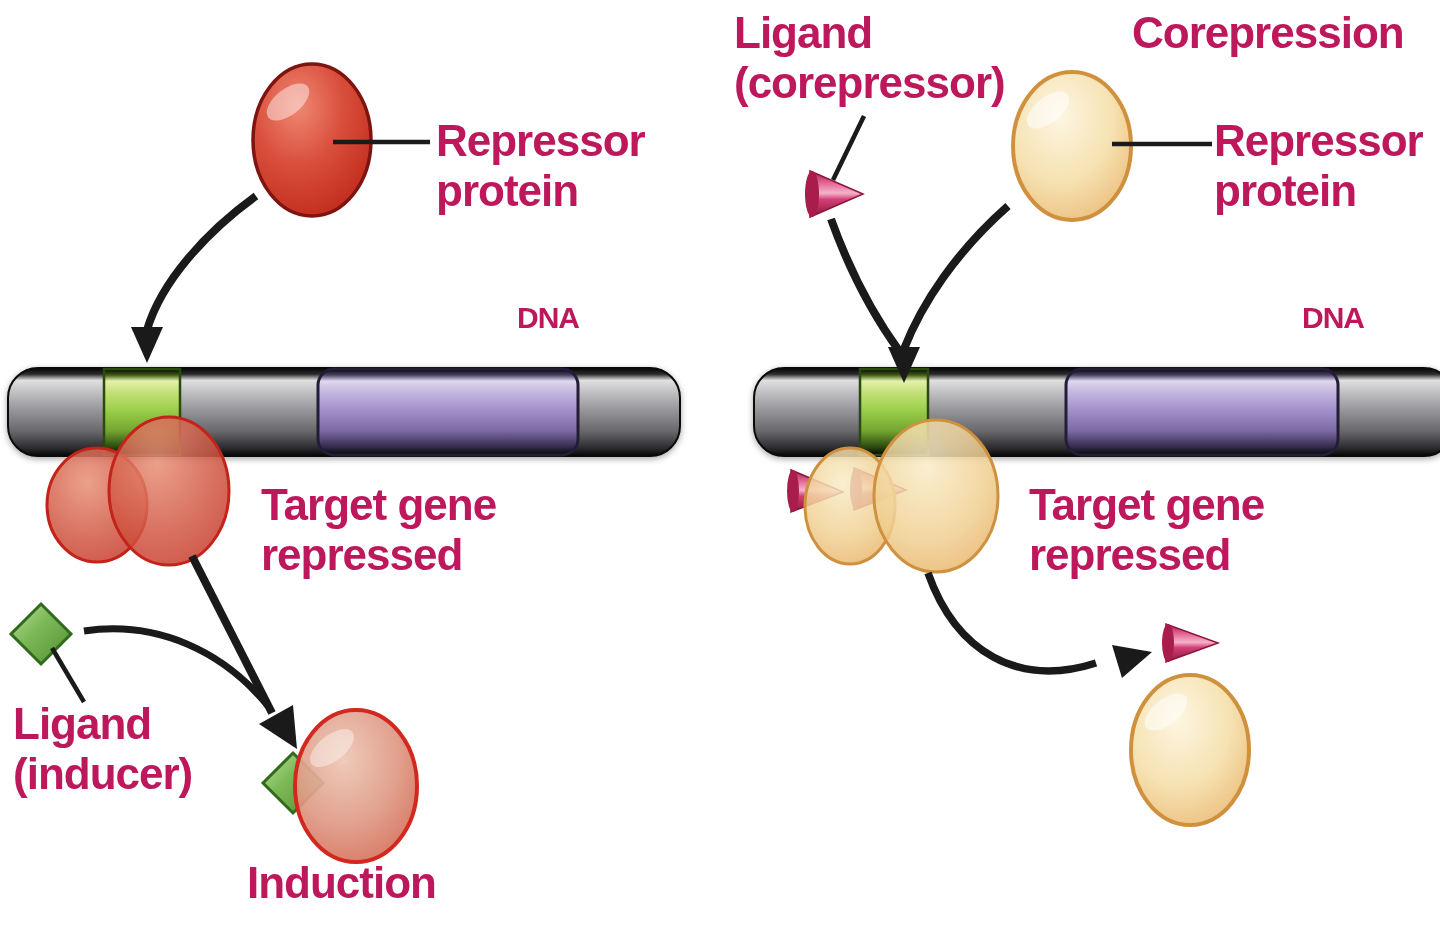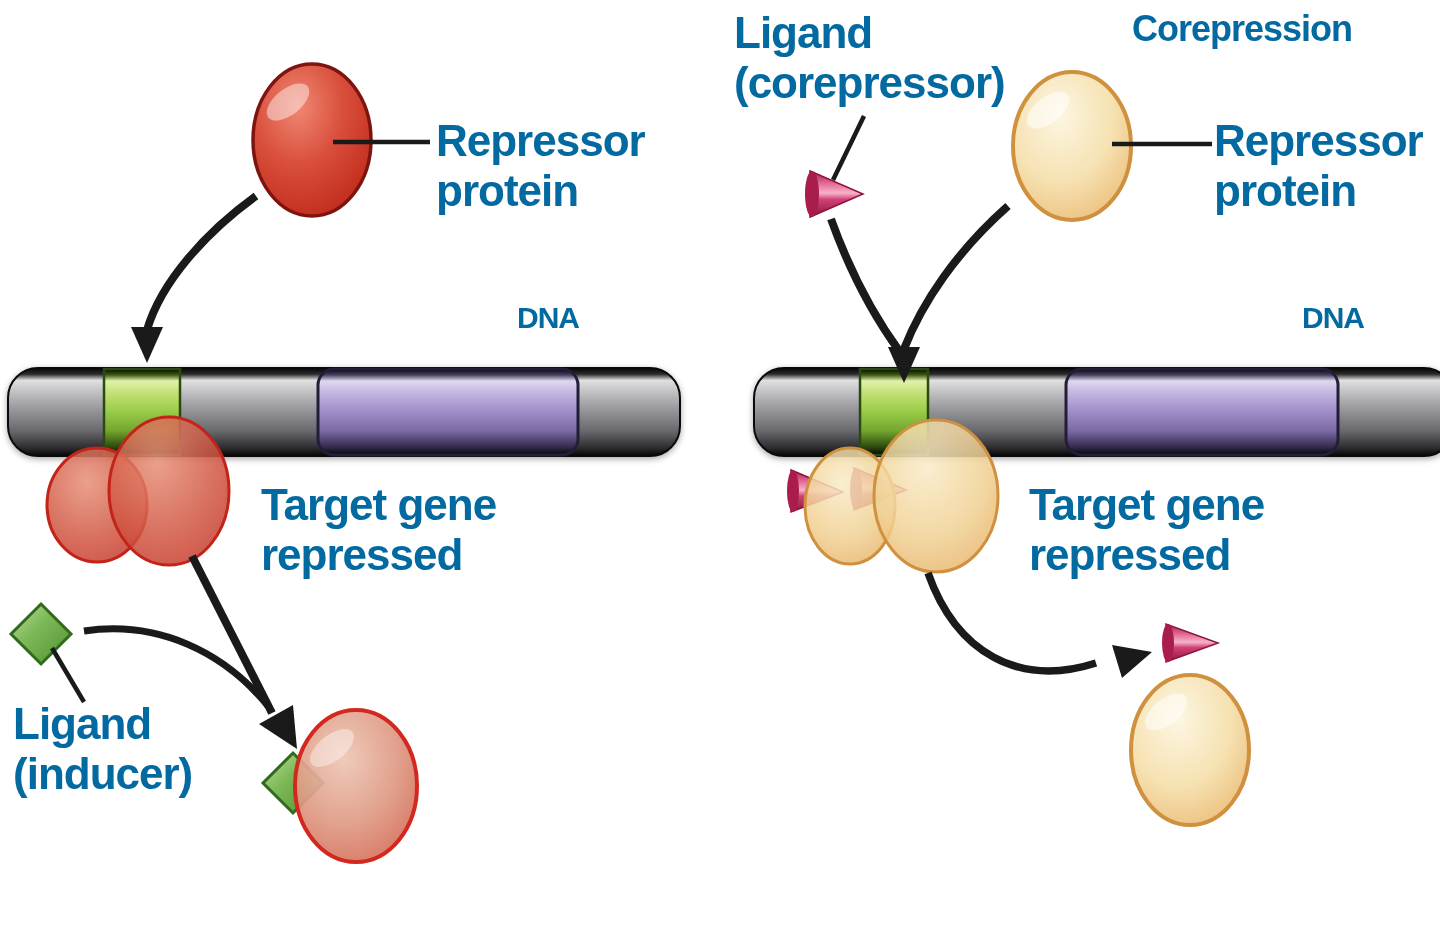--- a/index.html
+++ b/index.html
@@ -2,26 +2,26 @@
 <html><head>
 <meta charset="utf-8">
 <style>
   html,body{margin:0;padding:0;background:#ffffff;}
   #stage{
     position:relative;width:1440px;height:930px;background:#ffffff;
     overflow:hidden;font-family:"Liberation Sans",sans-serif;
   }
   #art{position:absolute;left:0;top:0;}
   .lbl{
-    position:absolute;color:#0369a1;font-weight:bold;
+    position:absolute;color:#be185d;font-weight:bold;
     white-space:pre-line;letter-spacing:-1px;line-height:1.14;
   }
   .fs44{font-size:44px;}
   .fs46{font-size:30px;}
-  .fs48{font-size:36px;}
+  .fs48{font-size:44px;}
   .barshadow{filter:drop-shadow(0 2px 3px rgba(0,0,0,0.35));}
 </style>
 </head>
 <body>
 
 <div id="stage">
 
   <svg id="art" width="1440" height="930" viewBox="0 0 1440 930">
     <defs>
       <radialGradient id="gradRedFree" cx="38%" cy="28%" r="85%">
@@ -176,20 +176,21 @@
 protein</div>
 
   <div class="lbl fs46" style="left:517px;top:301px;">DNA</div>
 
   <div class="lbl fs44" style="left:261px;top:480px;">Target gene
 repressed</div>
 
   <div class="lbl fs44" style="left:13px;top:699px;">Ligand
 (inducer)</div>
 
+  <div class="lbl fs48" style="left:247px;top:858px;">Induction</div>
 
   <div class="lbl fs44" style="left:734px;top:8px;">Ligand
 (corepressor)</div>
 
   <div class="lbl fs48" style="left:1132px;top:8px;">Corepression</div>
 
   <div class="lbl fs44" style="left:1214px;top:116px;">Repressor
 protein</div>
 
   <div class="lbl fs46" style="left:1302px;top:301px;">DNA</div>

